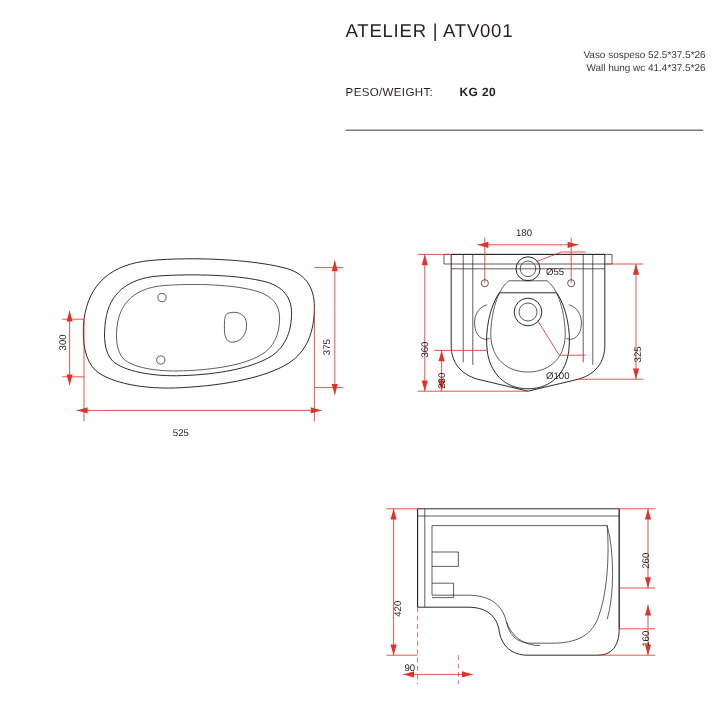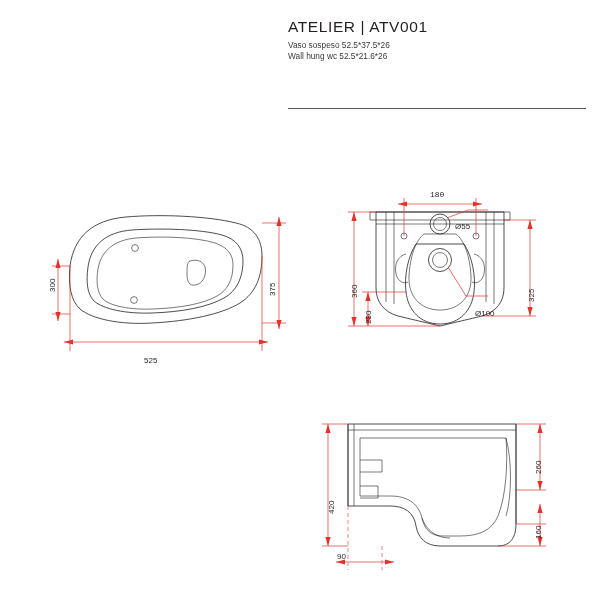--- a/index.html
+++ b/index.html
@@ -32,20 +32,21 @@
     font-size: 15.5px;
     letter-spacing: 0.6px;
     color: #231f20;
     font-weight: normal;
     margin: 0 0 4px 0;
   }
   .subline {
     font-size: 8.3px;
     line-height: 10.5px;
     color: #3a3a3a;
+    text-align: right;
   }
   .weight-row {
     margin-top: 11px;
     font-size: 9.6px;
     letter-spacing: .3px;
   }
   .weight-row .kg {
     font-weight: bold;
     margin-left: 22px;
     font-size: 10px;
@@ -76,21 +77,24 @@
   .fillred { fill: #e4322b; }
 </style>
 </head>
 <body>
 
 <div class="sheet">
 
   <div class="header">
     <div class="title">ATELIER | ATV001</div>
     <div class="subline">Vaso sospeso  52.5*37.5*26</div>
-    <div class="subline it">Wall hung   wc  52.5*21.6*26</div>
+    <div class="subline it">Wall hung   wc  41.4*37.5*26</div>
+    <div class="weight-row">
+      <span>PESO/WEIGHT:</span><span class="kg">KG 20</span>
+    </div>
   </div>
   <div class="hrule"></div>
 
   <svg class="view" style="position:absolute;left:40px;top:195px;" width="250" height="185">
 
     <path class="ln" d="M30,67 C34,38 52,21 86,18 C120,15 168,17 196,24
                         C214,28 222,40 222,57 C222,77 216,94 200,104
                         C182,115 150,122 112,124 C80,126 52,120 40,110
                         C31,102 28,86 30,67 Z"></path>
 
@@ -173,26 +177,26 @@
     <path class="dim" d="M28,108 L28,142"></path>
     <path class="fillred" d="M28,108 l-2.6,9 l5.2,0 Z"></path>
     <path class="fillred" d="M28,142 l-2.6,-9 l5.2,0 Z"></path>
 
     <path class="dim" d="M164,36 L196,36 M142,132 L196,132"></path>
     <path class="dim" d="M190,36 L190,132"></path>
     <path class="fillred" d="M190,36 l-2.6,9 l5.2,0 Z"></path>
     <path class="fillred" d="M190,132 l-2.6,-9 l5.2,0 Z"></path>
   </svg>
 
-  <div class="dimtxt" style="left:430px;top:186px;font-family:Liberation Mono, monospace;">180</div>
+  <div class="dimtxt" style="left:430px;top:186px;">180</div>
   <div class="dimtxt vert" style="left:350px;top:294px;transform:rotate(-90deg);">360</div>
   <div class="dimtxt vert" style="left:364px;top:320px;transform:rotate(-90deg);">230</div>
   <div class="dimtxt vert" style="left:527px;top:298px;transform:rotate(-90deg);">325</div>
   <div class="dimtxt" style="left:455px;top:218px;">Ø55</div>
-  <div class="dimtxt" style="left:455px;top:305px;margin-left:20px;">Ø100</div>
+  <div class="dimtxt" style="left:455px;top:305px;">Ø100</div>
 
   <svg style="position:absolute;left:320px;top:400px;" width="240" height="175">
 
     <path class="ln" d="M28,20 L196,20 L196,120 C196,134 190,142 178,142
                         L120,142 C106,142 98,134 96,122
                         C94,108 84,102 70,102 L28,102 Z"></path>
 
     <path class="ln-thin" d="M28,20 L28,102 M34,20 L34,102"></path>
 
     <path class="ln-thin" d="M28,26 L196,26"></path>

